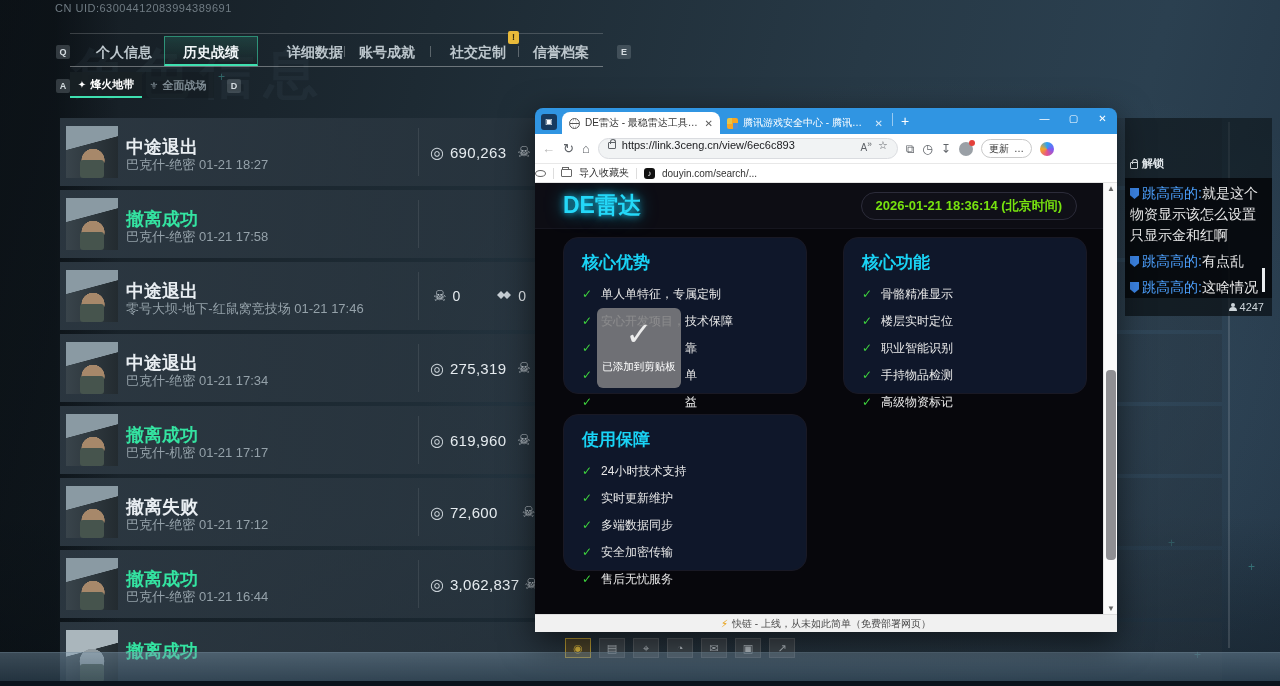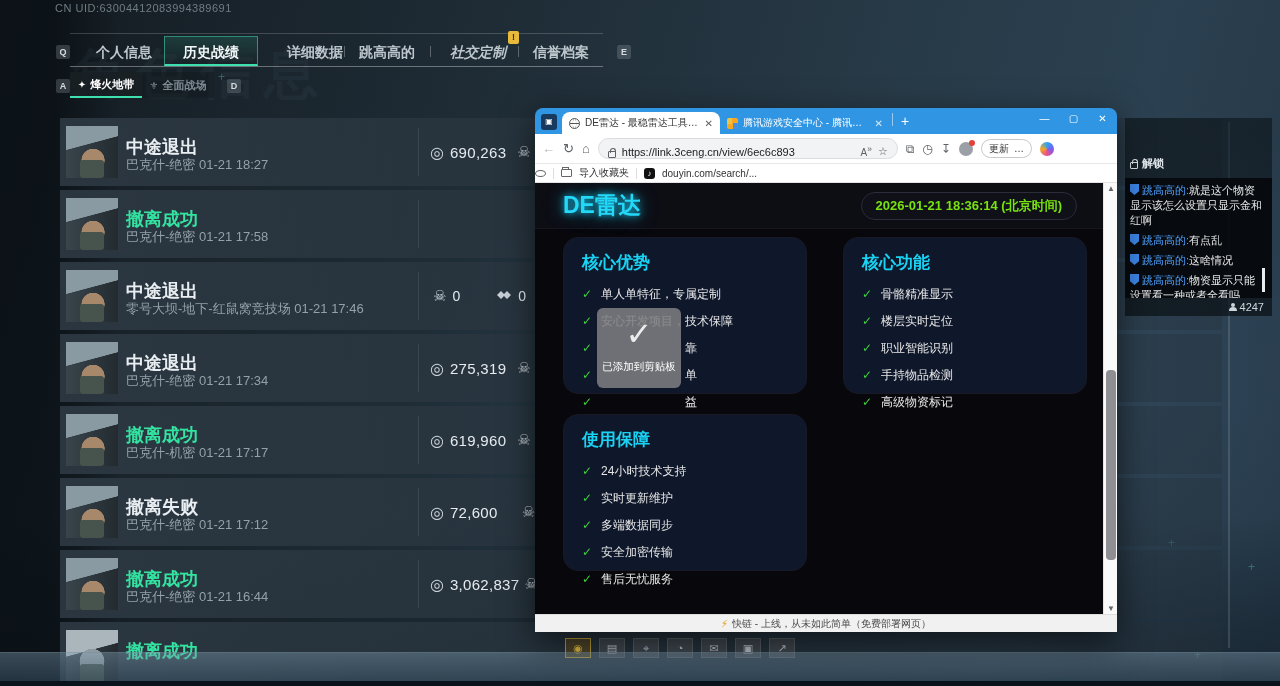--- a/index.html
+++ b/index.html
@@ -78,21 +78,21 @@
   
   .chat { position:absolute; left:1125px; top:118px; width:147px; height:198px; z-index:4; }
   .chat-head { position:absolute; left:0; top:0; width:100%; height:60px; background:rgba(10,16,20,.55); }
   .unlock { position:absolute; left:5px; top:38px; display:flex; align-items:center; gap:4px;
     color:#e2e8ec; font-size:11px; font-weight:bold; }
   .lockglyph { display:inline-block; width:8px; height:7px; border:1px solid #dfe5e9; border-radius:1px; position:relative; margin-top:3px; }
   .lockglyph::before { content:""; position:absolute; left:1px; top:-4px; width:4px; height:4px;
     border:1px solid #dfe5e9; border-bottom:none; border-radius:3px 3px 0 0; }
   .chat-body { position:absolute; left:0; top:60px; width:100%; height:120px; background:rgba(3,6,9,.9);
     padding:5px 10px 0 5px; overflow:hidden; }
-  .msg { font-size:11px; line-height:15px; margin-bottom:5px; color:#e9e9e9; }
+  .msg { font-size:14px; line-height:21px; margin-bottom:5px; color:#e9e9e9; }
   .mshield { display:inline-block; width:9px; height:11px; background:#3c86e8;
     clip-path:polygon(0 0,100% 0,100% 65%,50% 100%,0 65%); margin-right:3px; vertical-align:-1px; }
   .mname { color:#4da1ff; }
   .chat-scroll { position:absolute; right:7px; top:150px; width:3px; height:24px; background:#e9edf0; }
   .chat-foot { position:absolute; left:0; top:180px; width:100%; height:18px; background:rgba(10,16,20,.7);
     display:flex; align-items:center; justify-content:flex-end; padding-right:8px; gap:3px;
     color:#cdd5da; font-size:11px; }
   .person { display:inline-block; width:8px; height:8px; position:relative; }
   .person::before { content:""; position:absolute; left:2px; top:0; width:4px; height:4px; border-radius:50%; background:#cdd5da; }
   .person::after { content:""; position:absolute; left:0; top:4px; width:8px; height:4px; border-radius:4px 4px 0 0; background:#cdd5da; }
@@ -117,21 +117,21 @@
   .tabsep2 { width:1px; height:13px; background:rgba(255,255,255,.5); margin:0 4px 4px 2px; align-self:center; }
   .newtab { color:#fff; font-size:14px; margin:0 0 5px 4px; }
   .wctrl { margin-left:auto; display:flex; align-self:flex-start; }
   .wctrl span { width:29px; height:22px; color:#fff; font-size:10px; text-align:center; line-height:22px; }
 
   .btoolbar { height:30px; background:#fff; display:flex; align-items:center; padding:0 7px; gap:8px;
     border-bottom:1px solid #e8e8e8; }
   .nav { font-size:13px; color:#5f6368; }
   .nav.dim { color:#b5b5b5; }
   .addr { width:300px; height:21px; background:#f1f3f4; border:1px solid #dadce0; border-radius:11px;
-    display:flex; align-items:flex-end; padding:0 9px; gap:6px; }
+    display:flex; align-items:flex-start; padding:0 9px; gap:6px; }
   .addr .lockglyph, .addr .lockglyph::before { border-color:#5f6368; }
   .url { font-size:11px; color:#202124; flex:1; overflow:hidden; white-space:nowrap; }
   .aloud { font-size:10px; color:#5f6368; }
   .star { font-size:11px; color:#5f6368; }
   .tbi { font-size:12px; color:#5f6368; }
   .avatar-btn { width:14px; height:14px; border-radius:50%; background:#9aa0a6; position:relative; }
   .avatar-btn::after { content:""; position:absolute; right:-2px; top:-2px; width:6px; height:6px; border-radius:50%; background:#e4403a; }
   .updbtn { height:19px; border:1px solid #c9c9c9; border-radius:10px; display:flex; align-items:center;
     padding:0 7px; gap:5px; font-size:10px; color:#333; }
   .copilot { width:14px; height:14px; border-radius:50%;
@@ -186,22 +186,22 @@
   <div class="watermark">角色信息</div>
 
   <div class="topline"></div>
   <div class="botline"></div>
   <div class="keycap" style="left:56px; top:45px;">Q</div>
   <div class="keycap" style="left:617px; top:45px;">E</div>
   <div class="tabbox"></div>
   <div class="maintab" style="left:96px;">个人信息</div>
   <div class="maintab active" style="left:183px;">历史战绩</div>
   <div class="maintab" style="left:287px;">详细数据</div>
-  <div class="maintab" style="left:359px;">跳高高的</div>
-  <div class="maintab" style="left:450px;font-style:italic;">社交定制</div>
+  <div class="maintab" style="left:359px;">账号成就</div>
+  <div class="maintab" style="left:450px;">社交定制</div>
   <div class="maintab" style="left:533px;">信誉档案</div>
   <div class="tabsep" style="left:344px;"></div>
   <div class="tabsep" style="left:430px;"></div>
   <div class="tabsep" style="left:518px;"></div>
   <div class="alert">!</div>
 
   <div class="keycap" style="left:56px; top:79px;">A</div>
   <div class="keycap" style="left:227px; top:79px;">D</div>
   <div class="subtab active">
     <span class="glyph">✦</span>

